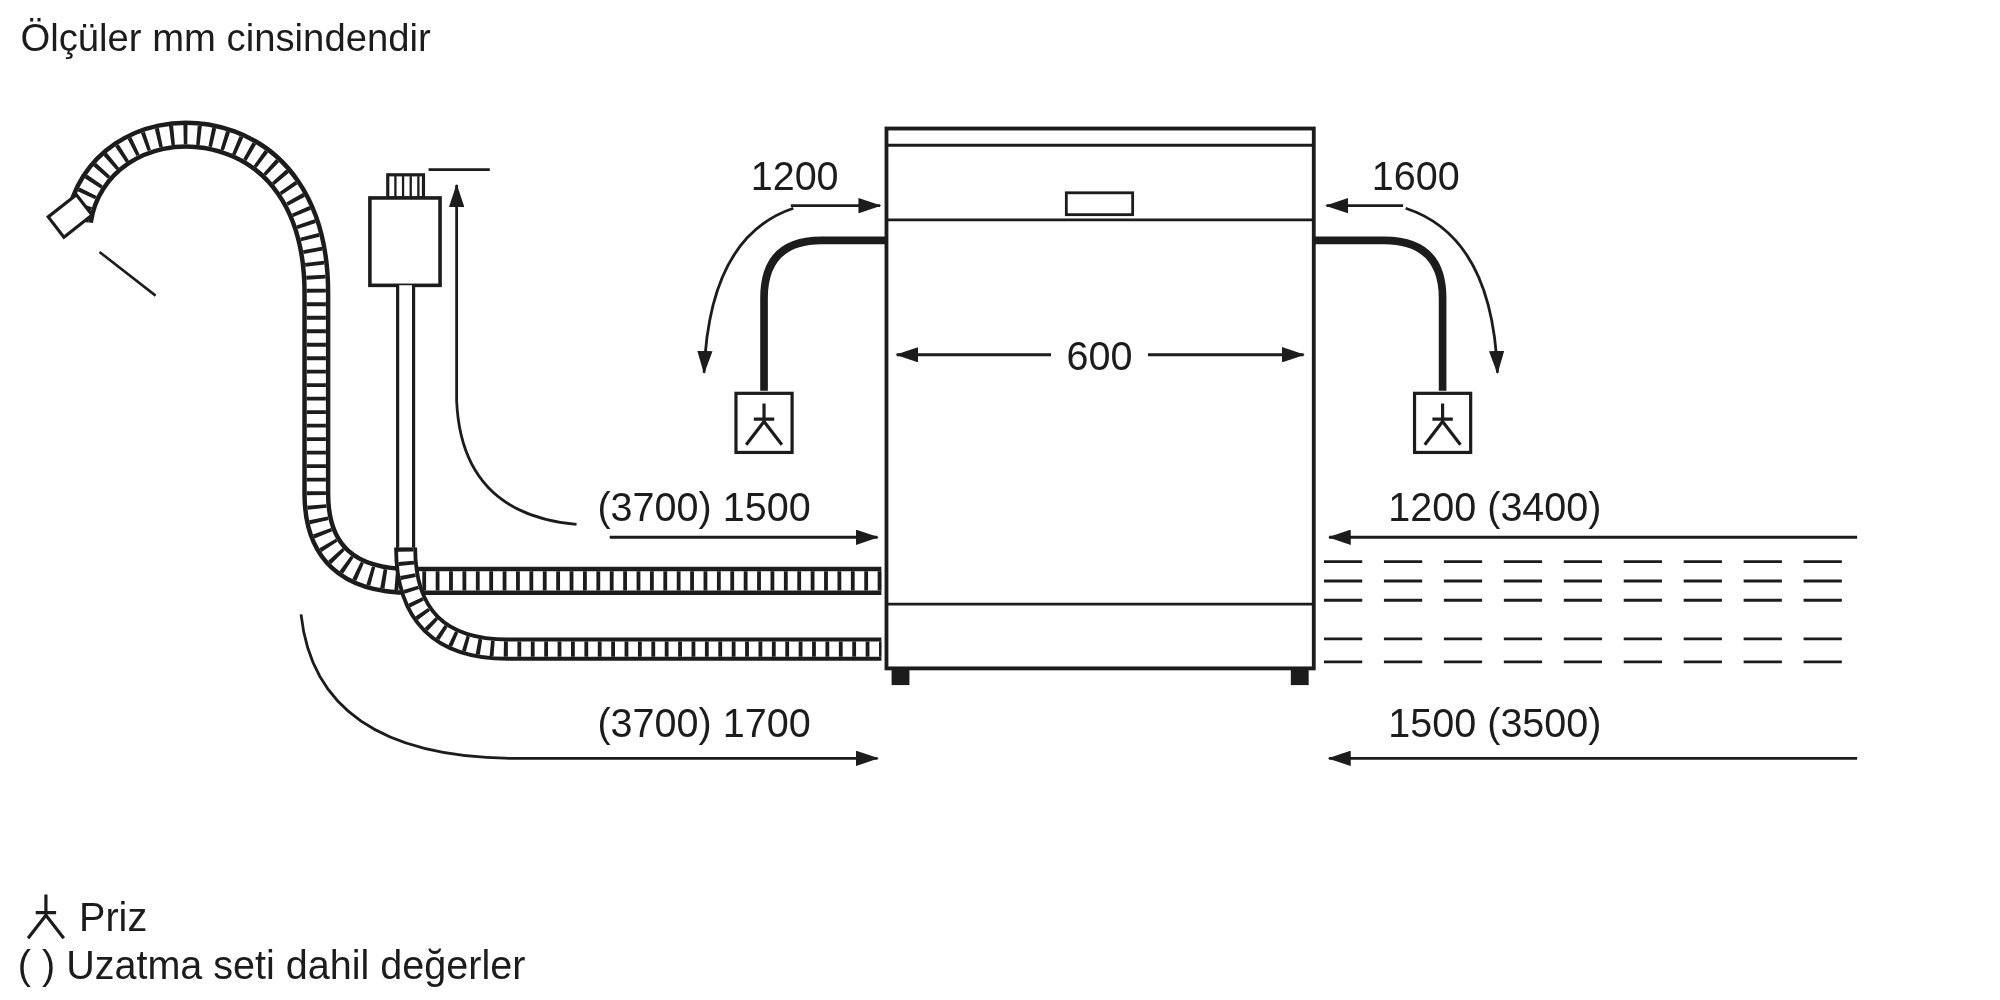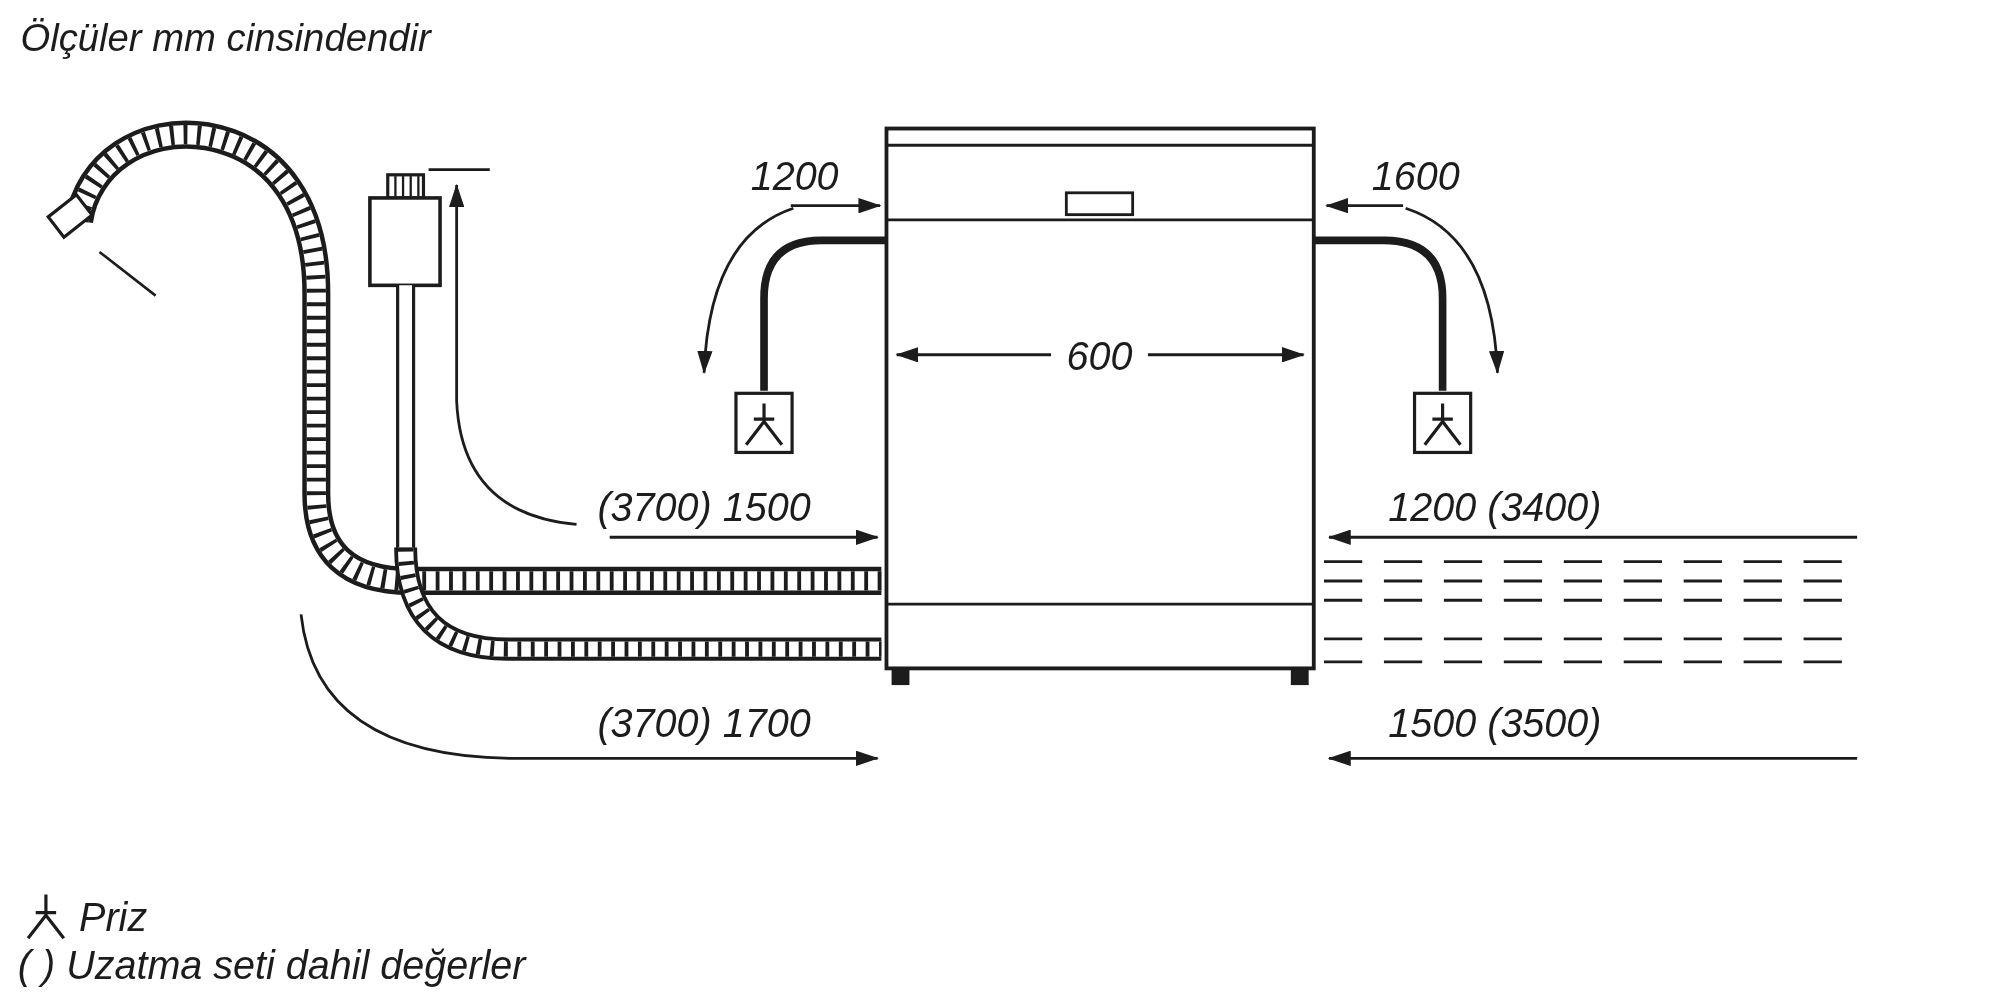--- a/index.html
+++ b/index.html
@@ -2,21 +2,20 @@
 <html><head>
 <meta charset="utf-8">
 <style>
   html,body{margin:0;padding:0;background:#ffffff;}
   .screen{
     position:relative;
     width:2000px;height:1000px;
     background:#ffffff;
     overflow:hidden;
     font-family:"Liberation Sans",sans-serif;
-    font-style:italic;
   }
   svg{display:block;}
   svg text{
     font-family:"Liberation Sans",sans-serif;
     fill:#1c1c1c;
   }
   .dim-label{font-size:31px;}
   .title-label{font-size:30px;}
   .legend-label{font-size:31px;}
   .ln{stroke:#1c1c1c;fill:none;}

